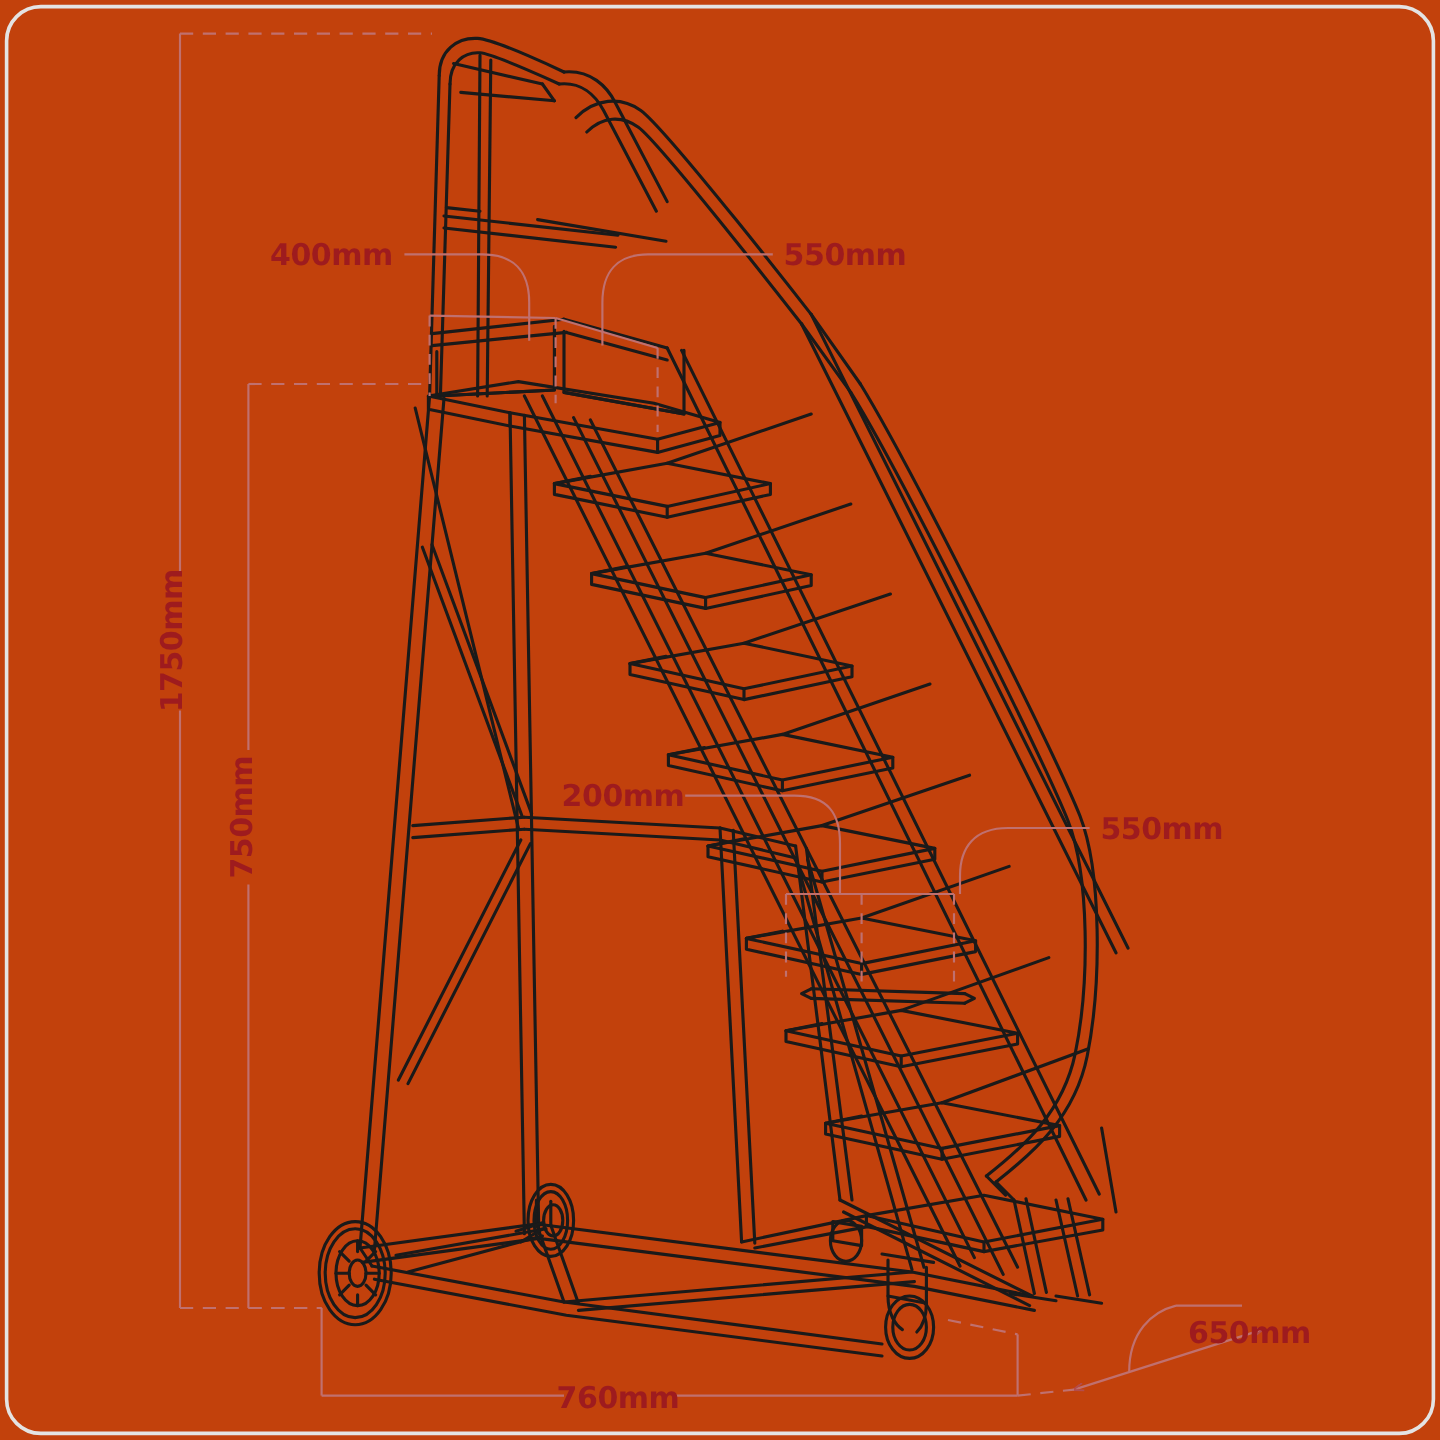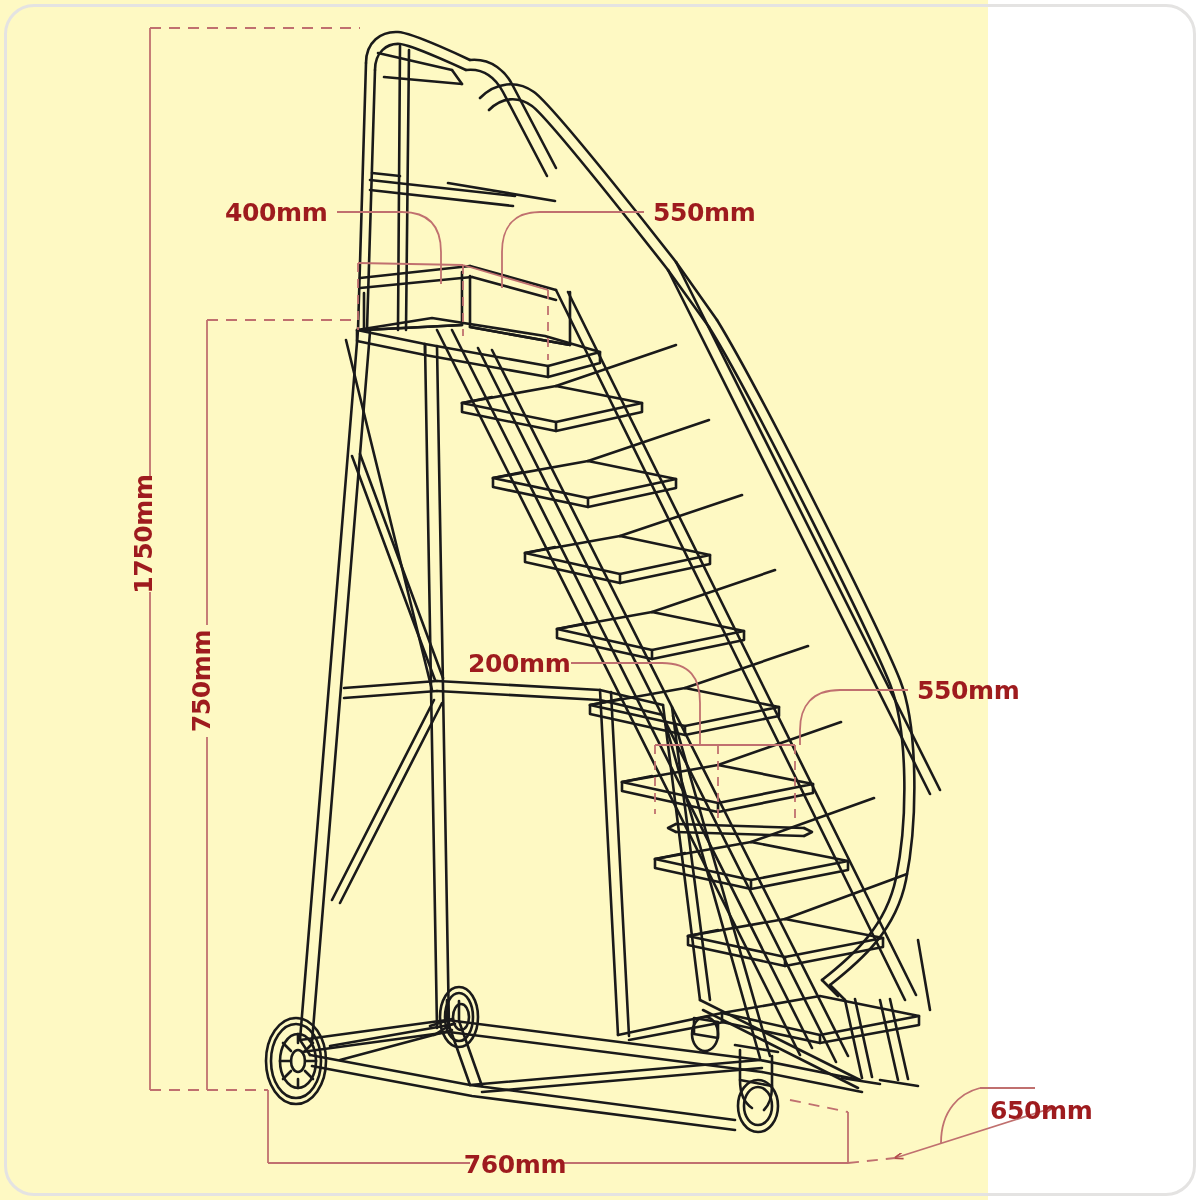--- a/index.html
+++ b/index.html
@@ -4,22 +4,22 @@
 <title>Mobile Safety Steps Technical Drawing</title>
 <style>
   html,body{margin:0;padding:0;background:#ffffff;}
   body{
     width:1200px;height:1200px;
     font-family:"DejaVu Sans","Liberation Sans",sans-serif;
     overflow:hidden;
   }
   #stage{
     position:relative;
-    width:988px;height:1200px;
-    background:#fef9c3;
+    width:1200px;height:1200px;
+    background:#c2410c;
     box-sizing:border-box;
   }
   #frame{
     position:absolute;
     left:4px;top:4px;
     width:1192px;height:1192px;
     border:3px solid #e4e3e2;
     border-radius:30px;
     box-sizing:border-box;
     pointer-events:none;

